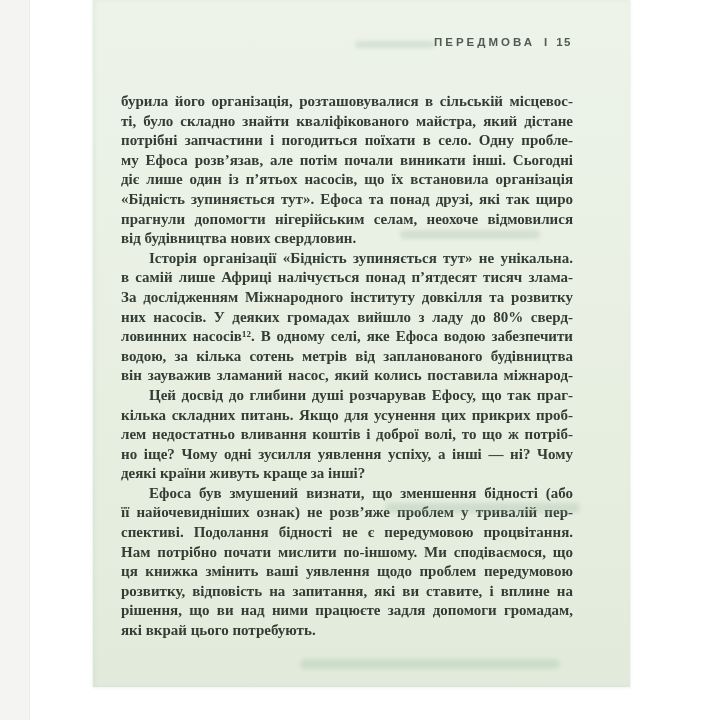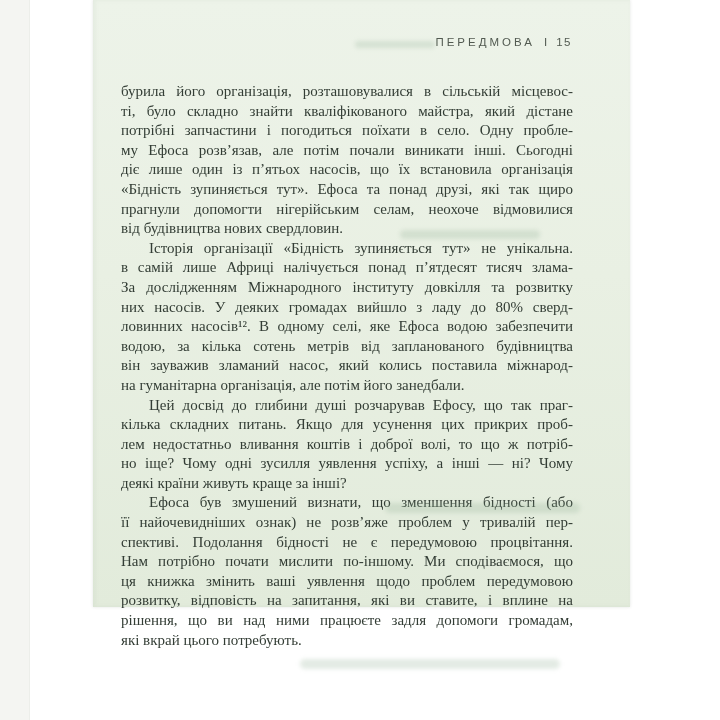--- a/index.html
+++ b/index.html
@@ -15,34 +15,35 @@
   body{
     background:var(--bg);
     font-family:"Liberation Serif", serif;
     position:relative;
   }
   .backdrop-strip{
     position:absolute;left:0;top:0;width:30px;height:720px;
     background:#f4f5f2;border-right:1px solid #eceeea;
   }
   .book-page{
-    position:absolute;left:93px;top:0;width:537px;height:607px;
+    position:absolute;left:93px;top:0;width:537px;height:687px;
     background:linear-gradient(180deg,var(--page-top) 0%,var(--page-mid) 45%,var(--page-bottom) 100%);
     box-shadow:0 0 3px rgba(60,80,60,0.15), inset 2px 0 4px rgba(120,140,120,0.08);
+    font-weight:bold;
   }
   .running-header{
     position:absolute;top:36px;right:58px;
     font-family:"Liberation Sans", sans-serif;
     font-size:11.5px;color:var(--header-text);
     letter-spacing:3px;white-space:nowrap;
   }
   .running-header .sep{margin:0 9px;letter-spacing:0;}
   .running-header .num{letter-spacing:1.5px;}
   .body-text{
-    position:absolute;left:28px;top:82px;width:452px;
+    position:absolute;left:28px;top:92px;width:452px;
     font-size:15px;color:var(--text);
   }
   .para{display:block;}
   .line{
     height:19.6px;line-height:19.6px;
     overflow:hidden;
     text-align:justify;
     text-align-last:justify;
     white-space:nowrap;
   }
@@ -83,21 +84,20 @@
           <div class="line endline">від будівництва нових свердловин.</div>
         </div>
         <div class="para">
           <div class="line indent">Історія організації «Бідність зупиняється тут» не унікальна.</div>
           <div class="line">в самій лише Африці налічується понад п’ятдесят тисяч злама-</div>
           <div class="line">За дослідженням Міжнародного інституту довкілля та розвитку</div>
           <div class="line">них насосів. У деяких громадах вийшло з ладу до 80% сверд-</div>
           <div class="line">ловинних насосів¹². В одному селі, яке Ефоса водою забезпечити</div>
           <div class="line">водою, за кілька сотень метрів від запланованого будівництва</div>
           <div class="line">він зауважив зламаний насос, який колись поставила міжнарод-</div>
-          <div class="line endline">на гуманітарна організація, але потім його занедбали.</div>
         </div>
         <div class="para">
           <div class="line indent">Цей досвід до глибини душі розчарував Ефосу, що так праг-</div>
           <div class="line">кілька складних питань. Якщо для усунення цих прикрих проб-</div>
           <div class="line">лем недостатньо вливання коштів і доброї волі, то що ж потріб-</div>
           <div class="line">но іще? Чому одні зусилля уявлення успіху, а інші — ні? Чому</div>
           <div class="line endline">деякі країни живуть краще за інші?</div>
         </div>
         <div class="para">
           <div class="line indent">Ефоса був змушений визнати, що зменшення бідності (або</div>

